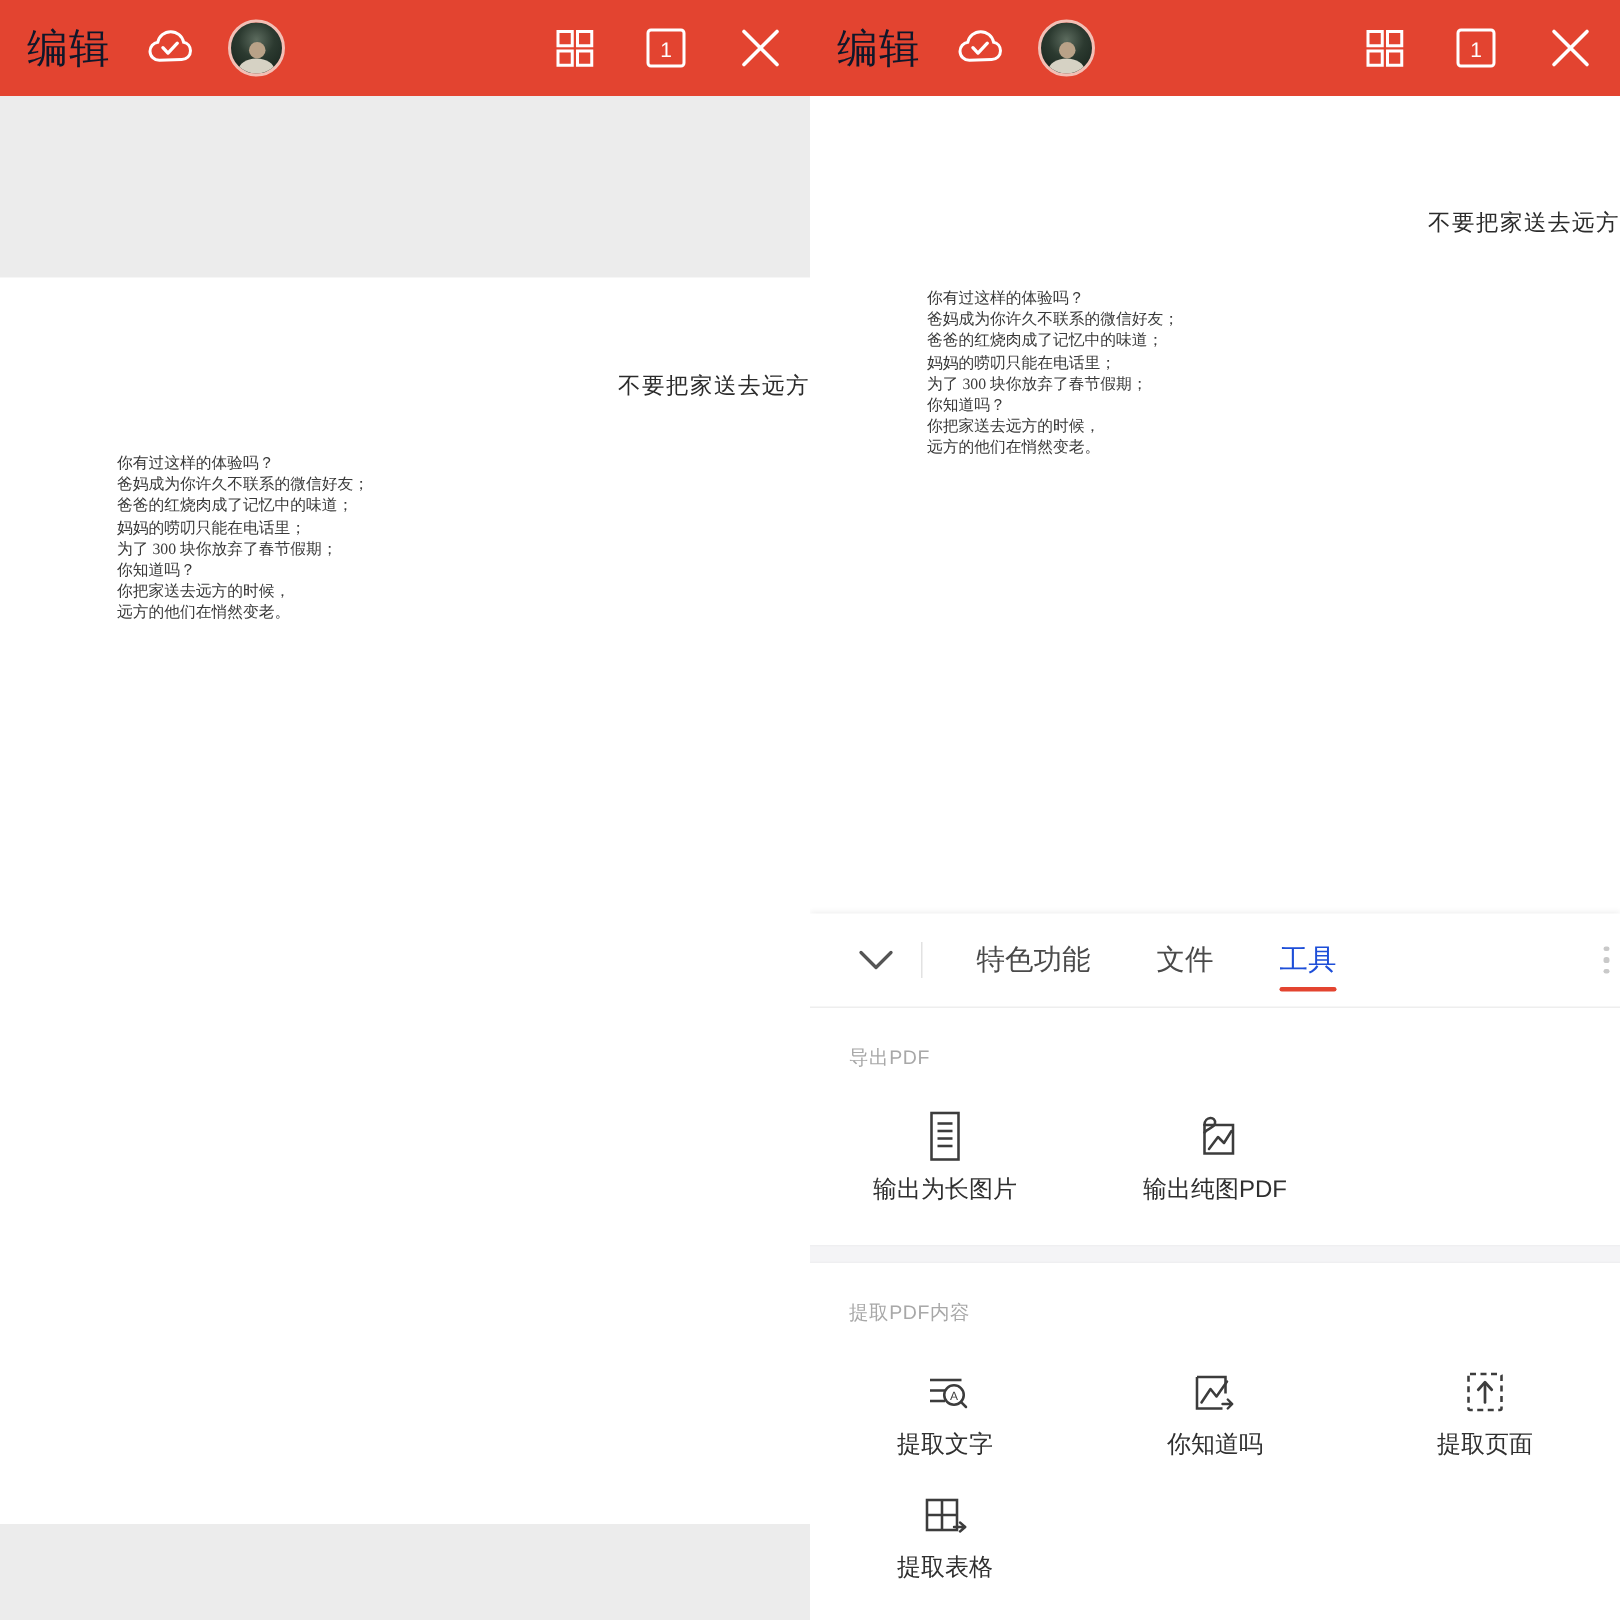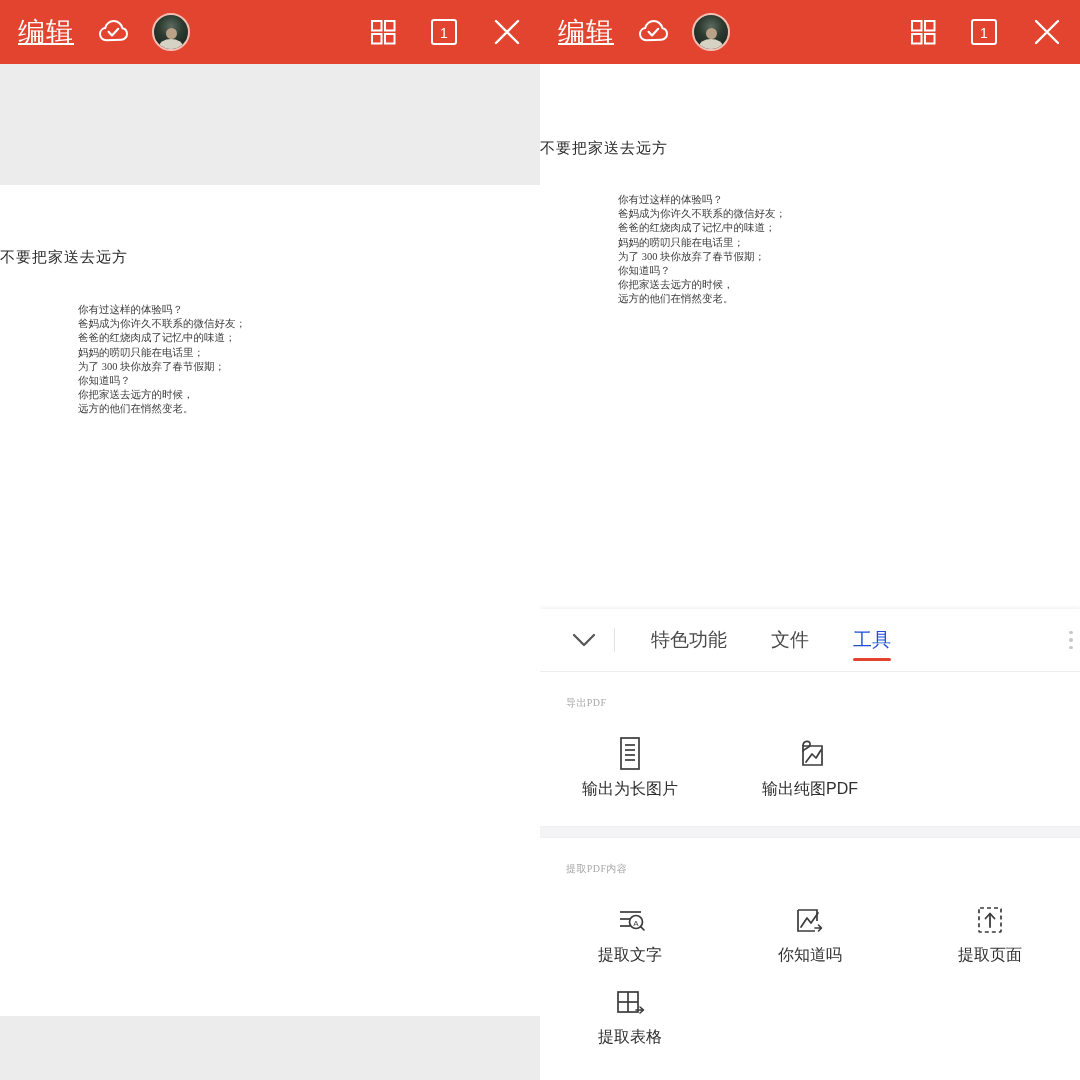--- a/index.html
+++ b/index.html
@@ -40,26 +40,25 @@
     align-items: center;
     gap: 22px;
   }
   .topbar-right {
     margin-left: auto;
     display: flex;
     align-items: center;
     gap: 30px;
   }
   .edit-label {
-    color: #ffffff;
+    color: #0f172a;
     font-size: 27px;
     font-weight: 400;
     letter-spacing: 1px;
     line-height: 1;
-    text-decoration: underline;
   }
   .icon-btn {
     display: flex;
     align-items: center;
     justify-content: center;
   }
   .avatar {
     width: 34px;
     height: 34px;
     border-radius: 50%;
@@ -97,21 +96,21 @@
     height: calc(1080px - 64px);
     background: #ececec;
   }
   .doc-page {
     position: absolute;
     left: 0;
     right: 0;
     background: #ffffff;
   }
   .doc-title {
-    text-align: left;
+    text-align: right;
     font-family: "Liberation Serif", "DejaVu Serif", serif;
     color: #2b2b2b;
   }
   .doc-body {
     font-family: "Liberation Serif", "DejaVu Serif", serif;
     color: #3a3a3a;
   }
   .doc-body p {
     margin: 0;
   }
@@ -202,25 +201,24 @@
     border-radius: 50%;
     background: #c9c9c9;
   }
   .sheet-divider {
     height: 1px;
     background: #eeeeee;
   }
 
   .group { padding: 0 0 0 0; }
   .group-title {
-    font-size: 10px;
+    font-size: 13px;
     color: #a8a8a8;
     padding: 24px 0 0 26px;
     letter-spacing: 0.4px;
-    font-family: Liberation Serif, serif;
   }
   .grid3 {
     display: flex;
     flex-wrap: wrap;
     padding: 14px 0 20px 0;
   }
   .tool {
     width: 180px;
     display: flex;
     flex-direction: column;

